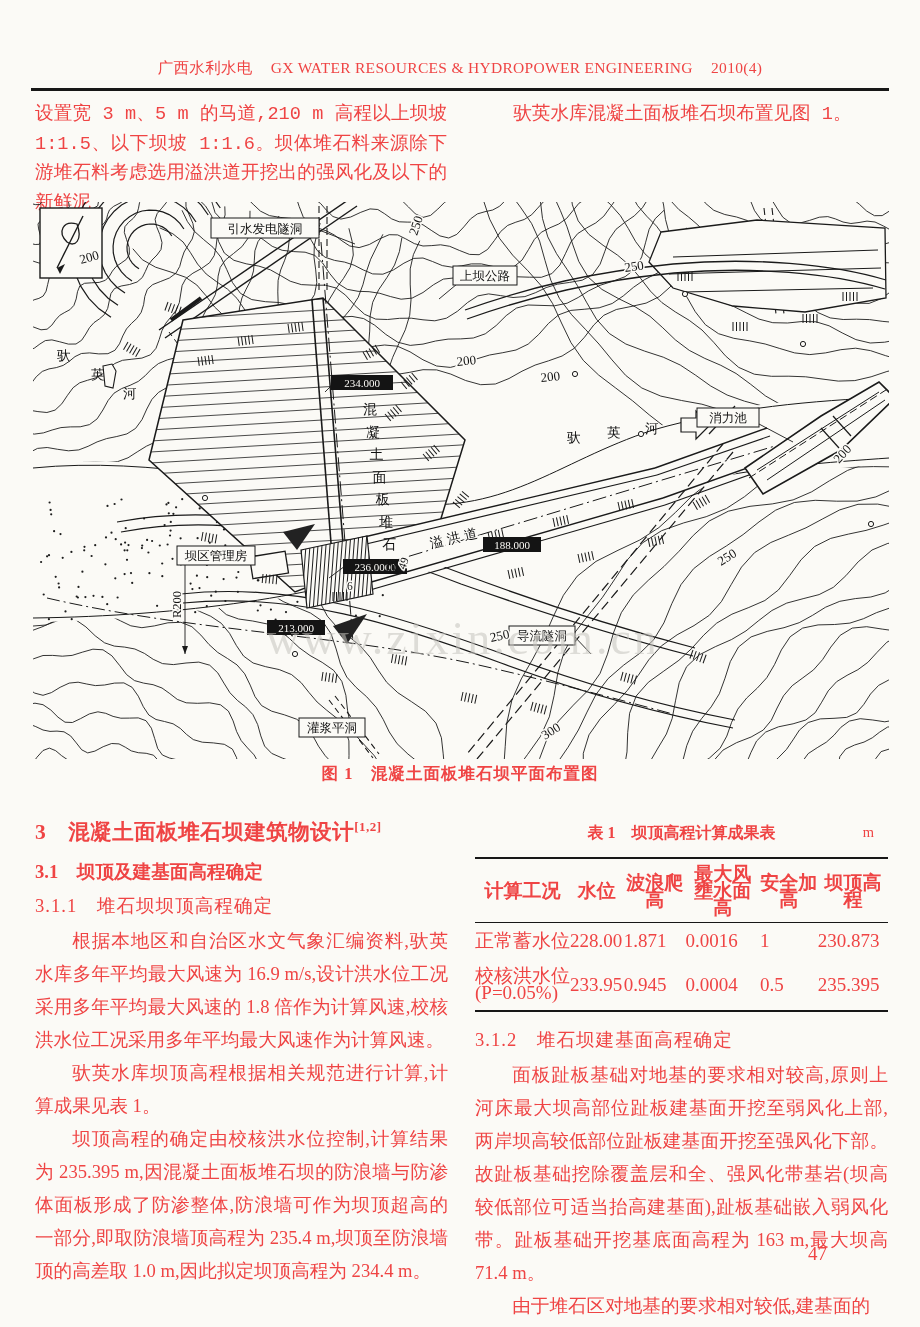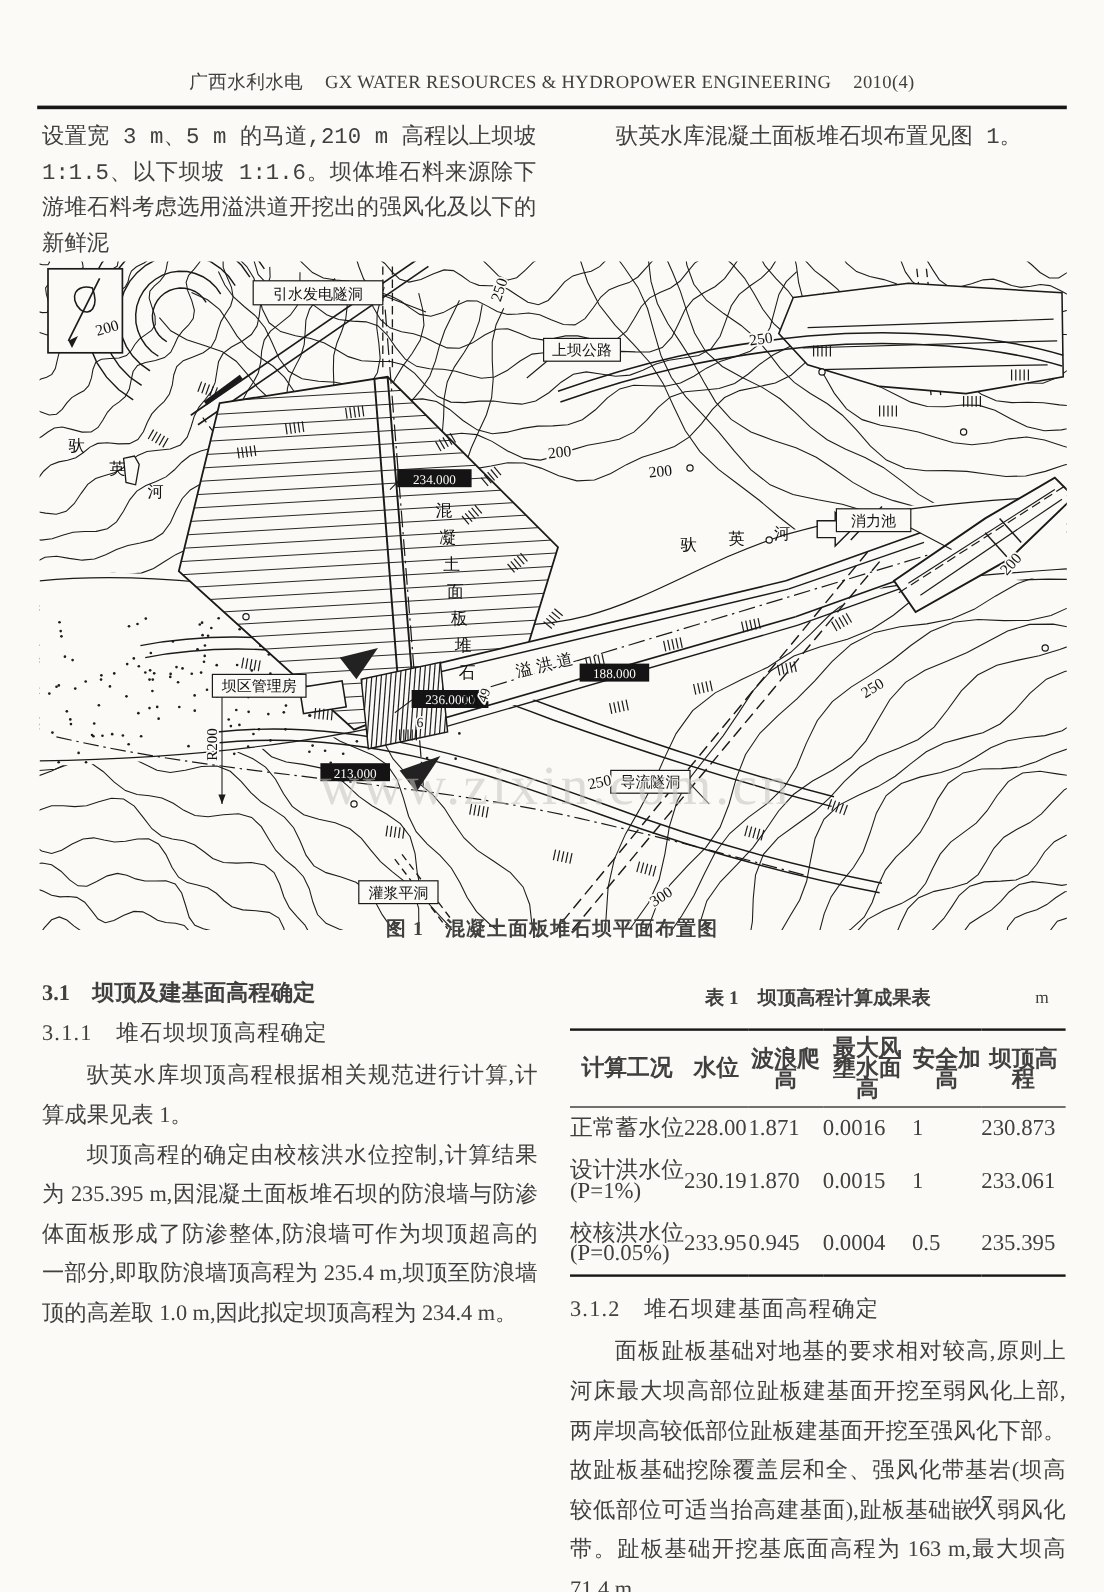--- a/index.html
+++ b/index.html
@@ -1,26 +1,26 @@
 <!DOCTYPE html>
 <html><head>
 <meta charset="utf-8">
 <style>
   html,body{margin:0;padding:0;background:#d8d6d0;}
   .page{position:relative;width:920px;height:1327px;margin:0 auto;background:#fbfaf6;
-        font-family:"Liberation Serif","DejaVu Serif",serif;color:#404040;overflow:hidden;}
+        font-family:"Liberation Serif","DejaVu Serif",serif;color:#ef4444;overflow:hidden;}
   .jheader{position:absolute;top:58px;left:0;width:100%;text-align:center;
            font-size:15.5px;letter-spacing:.3px;white-space:nowrap;}
   .jheader span{margin:0 7px;}
   .hrule{position:absolute;top:88px;left:31px;width:858px;height:3px;background:#171717;}
   .intro{position:absolute;top:100px;left:35px;width:854px;display:flex;gap:29px;font-family:Liberation Mono, monospace;}
   .col{width:412px;font-size:18.6px;line-height:29.5px;text-align:justify;}
   .col p{margin:0;}
   .indent{text-indent:2em;}
-  .map-wrap{position:absolute;top:218px;left:33px;width:856px;height:557px;}
+  .map-wrap{position:absolute;top:202px;left:33px;width:856px;height:557px;}
   svg text{font-family:"Liberation Serif","DejaVu Serif",serif;}
   .fig-caption{position:absolute;top:763px;left:0;width:100%;text-align:center;
                font-weight:bold;font-size:16.5px;letter-spacing:1px;}
   .sections{position:absolute;top:812px;left:35px;width:854px;display:flex;gap:27px;}
   .scol{width:413px;font-size:18.6px;line-height:33px;text-align:justify;}
   .scol p{margin:0;}
   h1.sec{font-size:21.5px;font-weight:bold;margin:0 0 9px 0;line-height:30px;letter-spacing:.5px;}
   h1.sec sup{font-size:13px;}
   h2.sec{font-size:18.6px;font-weight:bold;margin:0 0 3px 0;line-height:31px;}
   h3.sec{font-size:18.6px;font-weight:normal;margin:0 0 3px 0;line-height:31px;letter-spacing:1px;}
@@ -754,22 +754,24 @@
         </g>
 
       <text x="430" y="452" text-anchor="middle" font-size="46" letter-spacing="3" fill="#c6c4be" opacity="0.55" font-family="Liberation Sans, sans-serif">www.zixin.com.cn</text>
     </svg>
   </div>
 
   <div class="fig-caption">图 1　混凝土面板堆石坝平面布置图</div>
 
   <div class="sections">
     <div class="scol">
+      <h1 class="sec"><span>3　混凝土面板堆石坝建筑物设计</span><sup>[1,2]</sup></h1>
       <h2 class="sec">3.1　坝顶及建基面高程确定</h2>
       <h3 class="sec">3.1.1　堆石坝坝顶高程确定</h3>
+      <p class="indent">根据本地区和自治区水文气象汇编资料,驮英水库多年平均最大风速为 16.9 m/s,设计洪水位工况采用多年平均最大风速的 1.8 倍作为计算风速,校核洪水位工况采用多年平均最大风速作为计算风速。</p>
       <p class="indent">驮英水库坝顶高程根据相关规范进行计算,计算成果见表 1。</p>
       <p class="indent">坝顶高程的确定由校核洪水位控制,计算结果为 235.395 m,因混凝土面板堆石坝的防浪墙与防渗体面板形成了防渗整体,防浪墙可作为坝顶超高的一部分,即取防浪墙顶高程为 235.4 m,坝顶至防浪墙顶的高差取 1.0 m,因此拟定坝顶高程为 234.4 m。</p>
     </div>
     <div class="scol">
       <div class="tbl-title">
         <span>表 1　坝顶高程计算成果表</span>
         <span class="tbl-unit">m</span>
       </div>
       <table class="t1">
         <colgroup>
@@ -794,29 +796,20 @@
         <tbody>
           <tr>
             <td>正常蓄水位</td>
             <td>228.00</td>
             <td>1.871</td>
             <td>0.0016</td>
             <td>1</td>
             <td>230.873</td>
           </tr>
           <tr>
-            <td>设计洪水位
-(P=1%)</td>
-            <td>230.19</td>
-            <td>1.870</td>
-            <td>0.0015</td>
-            <td>1</td>
-            <td>233.061</td>
-          </tr>
-          <tr>
             <td>校核洪水位
 (P=0.05%)</td>
             <td>233.95</td>
             <td>0.945</td>
             <td>0.0004</td>
             <td>0.5</td>
             <td>235.395</td>
           </tr>
         </tbody>
       </table>

